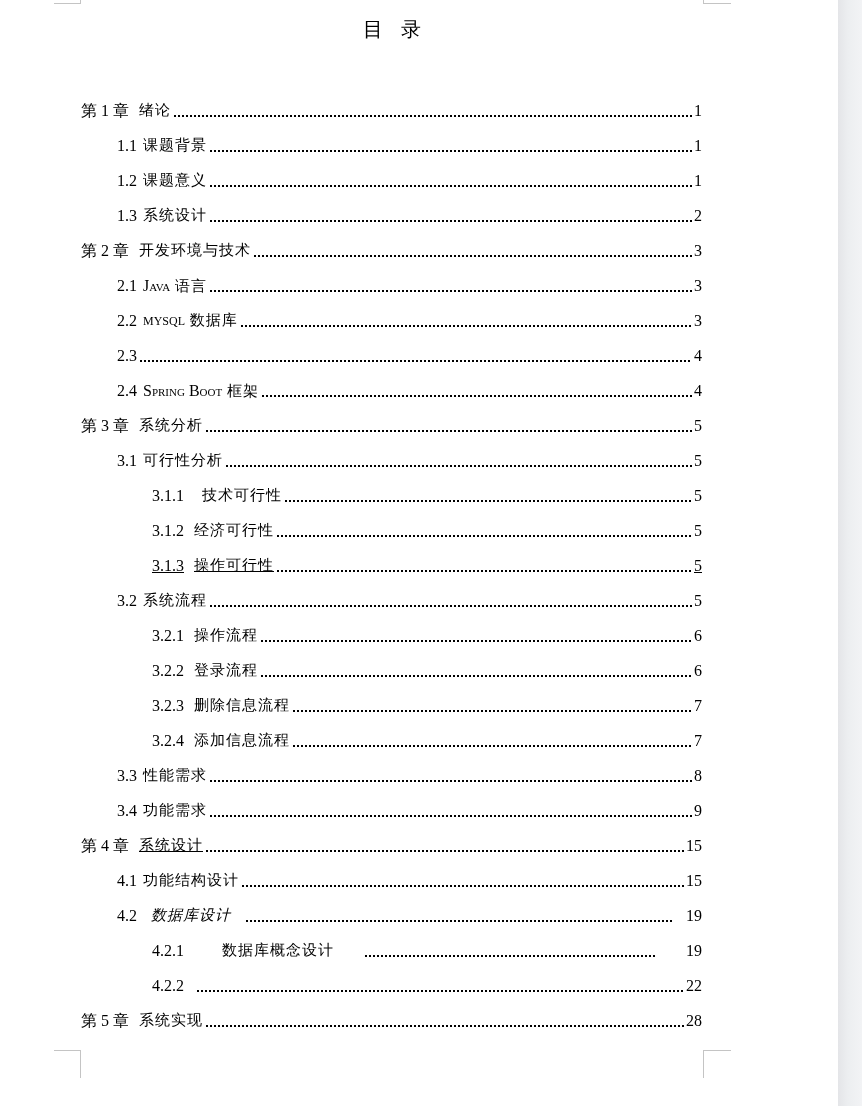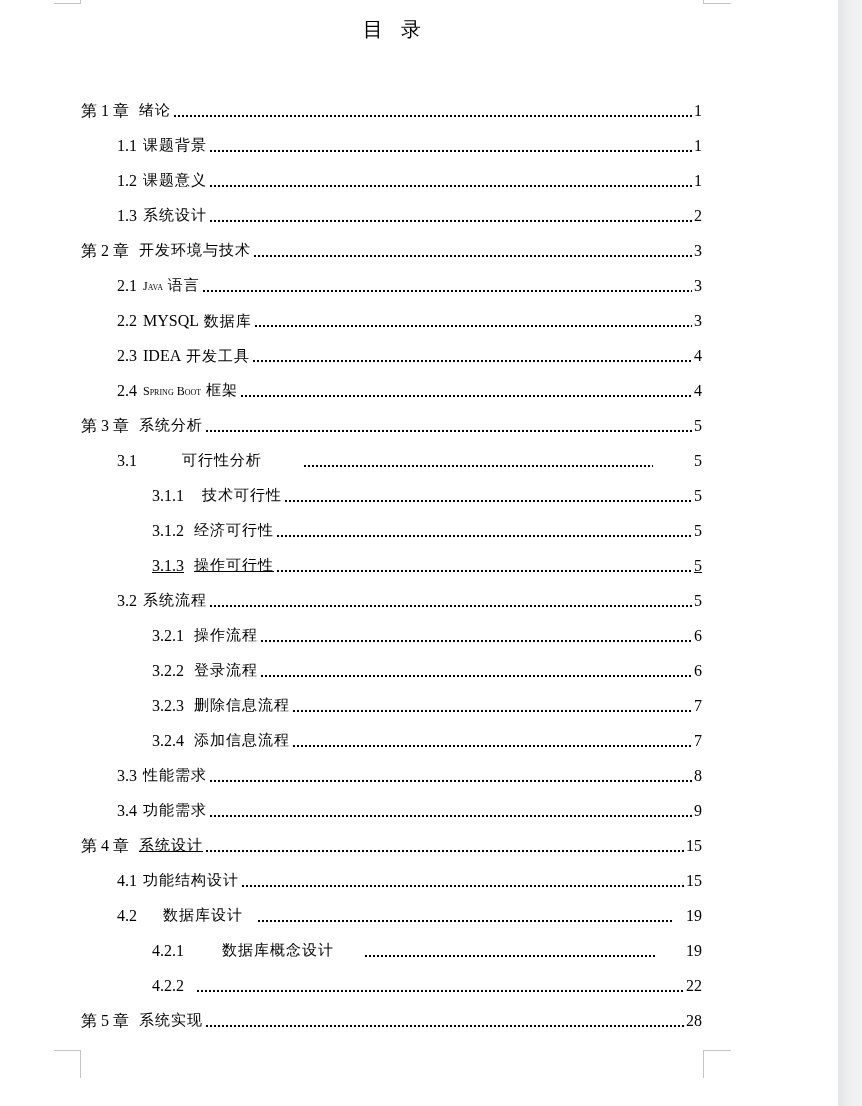--- a/index.html
+++ b/index.html
@@ -81,27 +81,27 @@
     }
     .toc-num.l1 { margin-right: 4px; }
     .toc-num.l3 { margin-right: 10px; }
     .toc-label {
       font-family: "DejaVu Sans", sans-serif;
       font-size: 15px;
       letter-spacing: 1px;
     }
     .toc-label .latin {
       font-family: "Liberation Serif", serif;
-      font-size: 16px;
+      font-size: 12px;
       letter-spacing: 0;
     }
     .toc-label .smallcaps {
       font-family: "Liberation Serif", serif;
       font-variant: small-caps;
-      font-size: 12px;
+      font-size: 16px;
       letter-spacing: 0;
       text-align: right;
     }
     .toc-leader {
       flex: 1;
       margin: 0 2px 0 2px;
       height: 35px;
       position: relative;
       overflow: hidden;
     }
@@ -172,37 +172,36 @@
         <span class="toc-page">3</span>
       </div>
       <div class="toc-row l2" style="top: 210px;">
         <span class="toc-num l2">2.2</span>
         <span class="toc-label" style="margin-left: 6px;"><span class="latin">MYSQL</span><span style="letter-spacing: 0px;"> </span><span>数据库</span></span>
         <span class="toc-leader"></span>
         <span class="toc-page">3</span>
       </div>
       <div class="toc-row l2" style="top: 245px;">
         <span class="toc-num l2">2.3</span>
-        <span class="toc-label" style="margin-left: 6px;"><span class="latin">IDEA</span><span style="letter-spacing: 0px;"> </span><span>开发工具</span></span>
         <span class="toc-leader"></span>
         <span class="toc-page">4</span>
       </div>
       <div class="toc-row l2" style="top: 280px;">
         <span class="toc-num l2">2.4</span>
         <span class="toc-label" style="margin-left: 6px;"><span class="smallcaps">Spring Boot</span><span style="letter-spacing: 0px;"> </span><span>框架</span></span>
         <span class="toc-leader"></span>
         <span class="toc-page">4</span>
       </div>
       <div class="toc-row l1" style="top: 315px;">
         <span class="toc-num l1">第 3 章</span>
         <span class="toc-label" style="margin-left: 6px;"><span>系统分析</span></span>
         <span class="toc-leader"></span>
         <span class="toc-page">5</span>
       </div>
-      <div class="toc-row l2" style="top: 350px; gap: 39px;">
+      <div class="toc-row l2" style="top: 350px;">
         <span class="toc-num l2">3.1</span>
         <span class="toc-label" style="margin-left: 6px;"><span>可行性分析</span></span>
         <span class="toc-leader"></span>
         <span class="toc-page">5</span>
       </div>
       <div class="toc-row l3" style="top: 385px;">
         <span class="toc-num l3">3.1.1</span>
         <span class="toc-label" style="margin-left: 8px;"><span>技术可行性</span></span>
         <span class="toc-leader"></span>
         <span class="toc-page">5</span>
@@ -268,21 +267,21 @@
         <span class="toc-page">15</span>
       </div>
       <div class="toc-row l2" style="top: 770px;">
         <span class="toc-num l2">4.1</span>
         <span class="toc-label" style="margin-left: 6px; text-align: center;"><span>功能结构设计</span></span>
         <span class="toc-leader"></span>
         <span class="toc-page">15</span>
       </div>
       <div class="toc-row l2" style="top: 805px; gap: 12px;">
         <span class="toc-num l2">4.2</span>
-        <span class="toc-label" style="margin-left: 14px;"><span>数据库设计</span></span>
+        <span class="toc-label" style="margin-left: 2px; font-style: italic;"><span>数据库设计</span></span>
         <span class="toc-leader"></span>
         <span class="toc-page">19</span>
       </div>
       <div class="toc-row l3" style="top: 840px; gap: 28px;">
         <span class="toc-num l3">4.2.1</span>
         <span class="toc-label" style="margin-left: 0px;"><span>数据库概念设计</span></span>
         <span class="toc-leader"></span>
         <span class="toc-page">19</span>
       </div>
       <div class="toc-row l3" style="top: 875px;">

